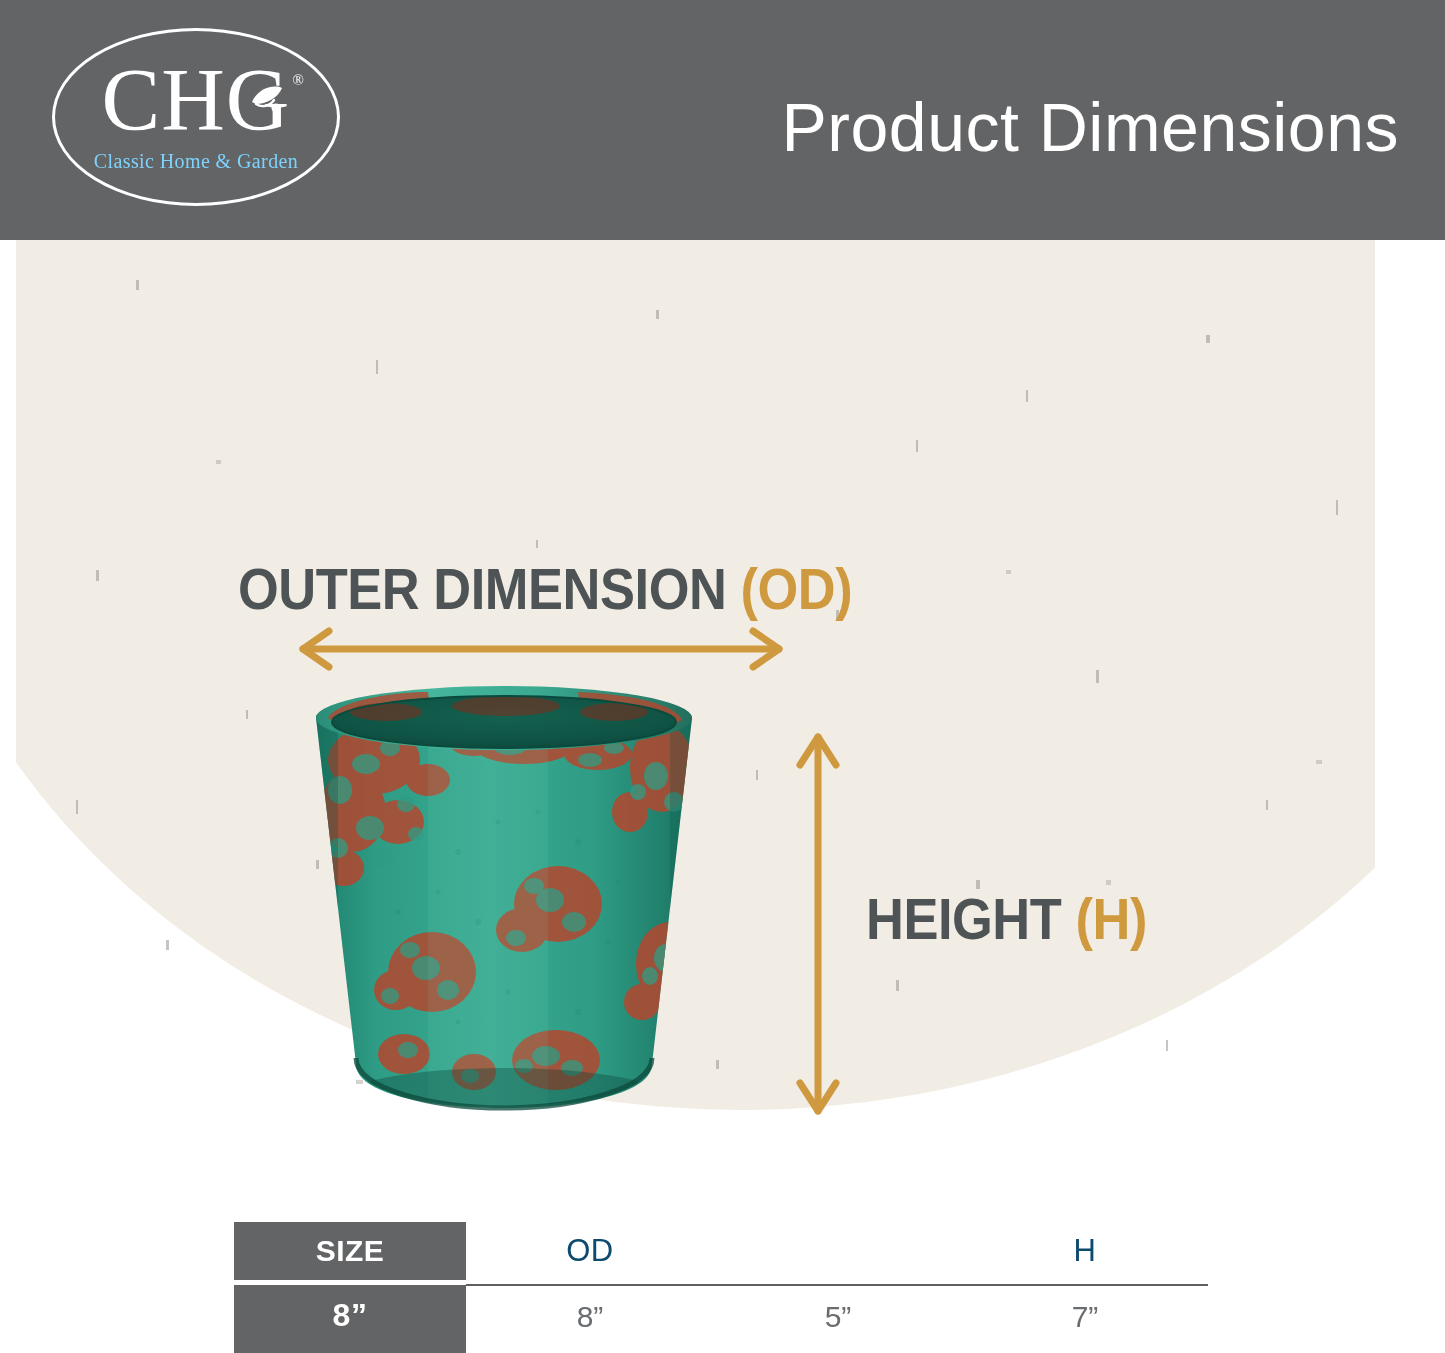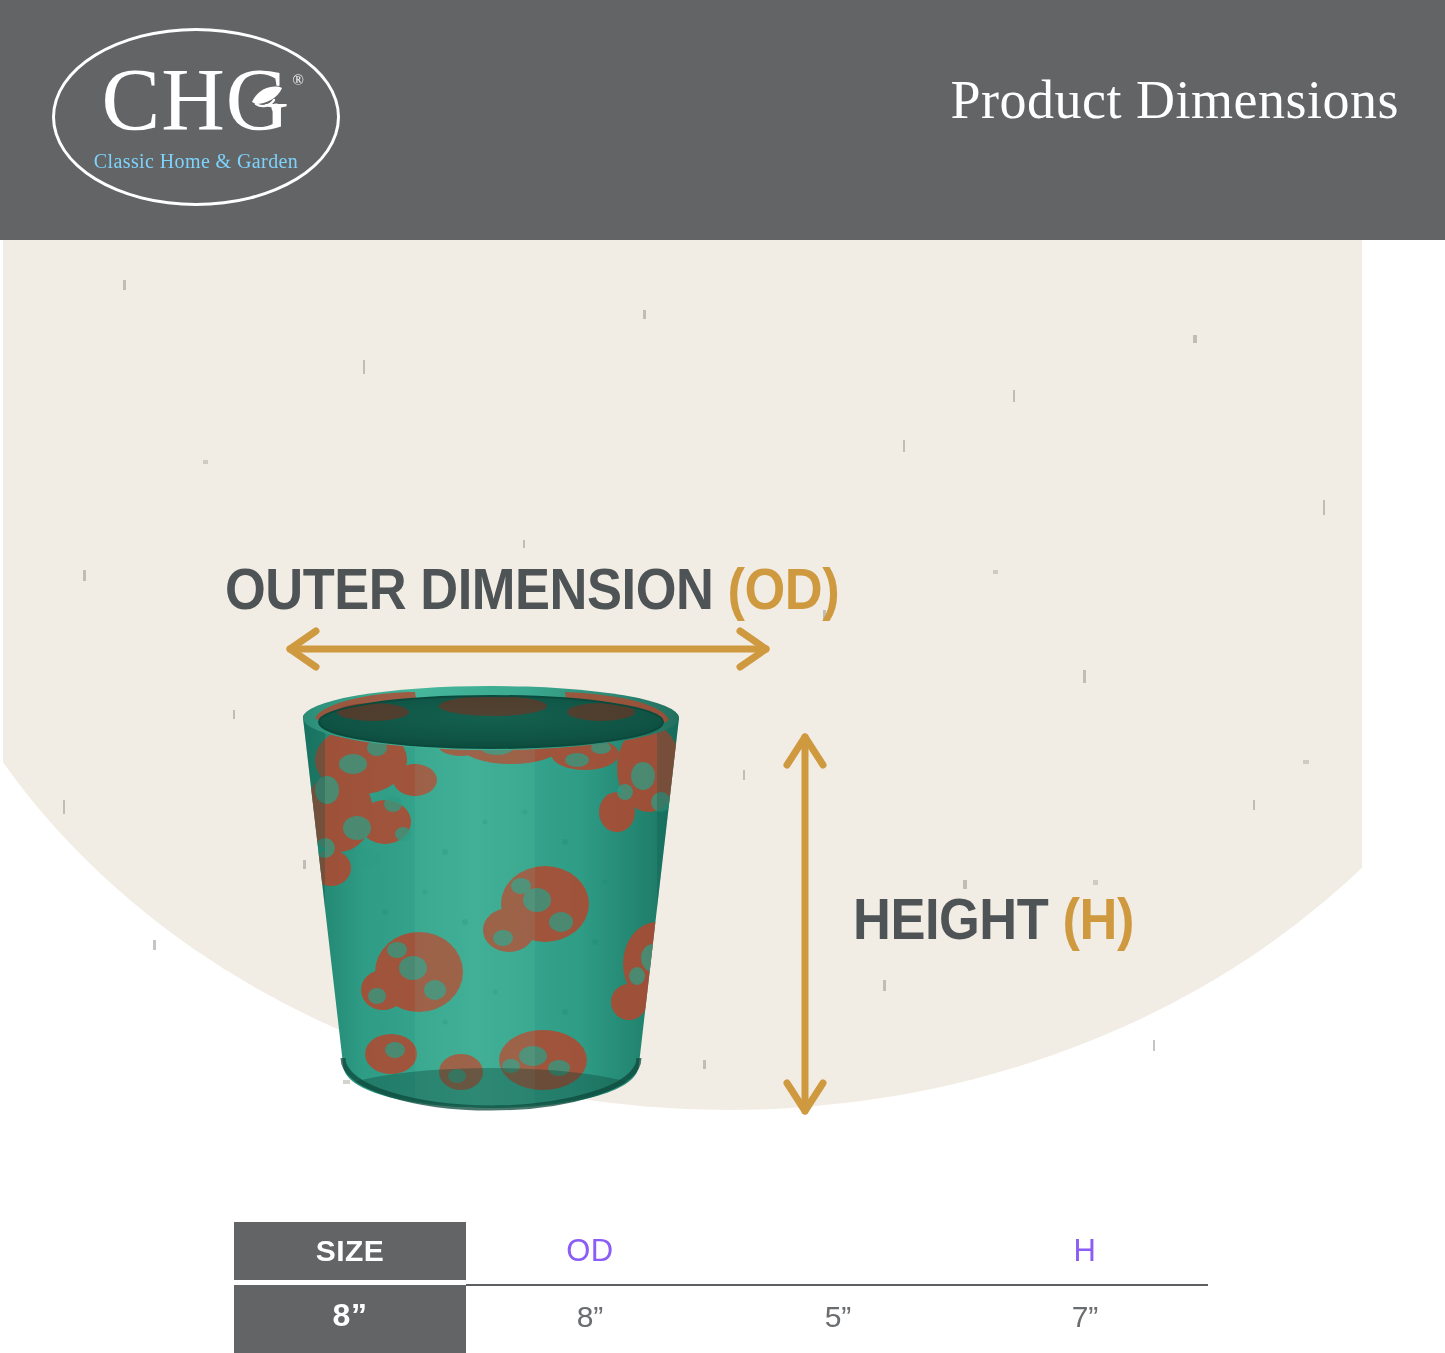--- a/index.html
+++ b/index.html
@@ -66,33 +66,33 @@
     left: 0; top: 122px;
     width: 288px;
     text-align: center;
     font-family: "Liberation Serif", serif;
     font-size: 20px;
     color: #7dd3fc;
     letter-spacing: 0.4px;
   }
   #header-title {
     position: absolute;
-    right: 46px; top: 67px;
-    font-family: Liberation Serif, serif;
-    font-size: 54px;
+    right: 46px; top: 94px;
+    font-family: Liberation Sans, sans-serif;
+    font-size: 68px;
     line-height: 66px;
     color: #ffffff;
     letter-spacing: 0.5px;
     white-space: nowrap;
   }
 
   
   #panel-clip {
     position: absolute;
-    left: 3px; top: 240px;
+    left: 16px; top: 240px;
     width: 1359px; height: 885px;
     overflow: hidden;
   }
   #panel-bg {
     position: absolute;
     left: -120px; top: -560px;
     width: 1690px; height: 1430px;
     background: #f2ede4;
     border-radius: 50%;
   }
@@ -157,21 +157,21 @@
   #size-val {
     top: 85px; height: 68px;
     line-height: 60px;
     font-size: 32px;
   }
   .col-head {
     position: absolute;
     top: 22px; height: 58px;
     line-height: 58px;
     font-family: "Liberation Sans", sans-serif;
-    color: #8b5cf6;
+    color: #0c4a6e;
     font-size: 31px;
     text-align: center;
     letter-spacing: 0.5px;
   }
   .col-val {
     position: absolute;
     top: 88px; height: 58px;
     line-height: 58px;
     font-family: "Liberation Sans", sans-serif;
     color: #6a6d70;

